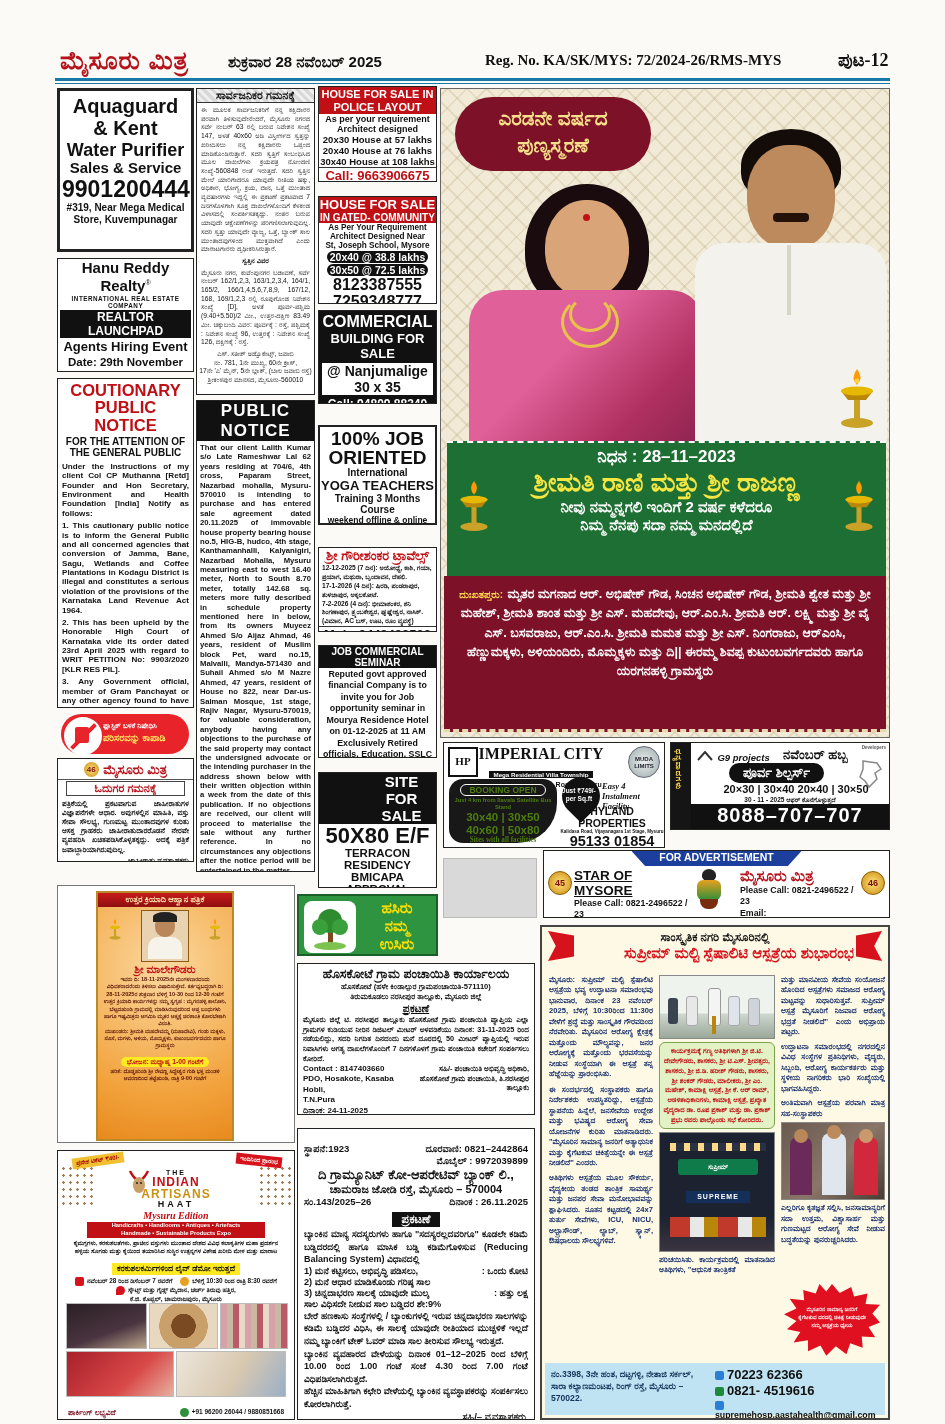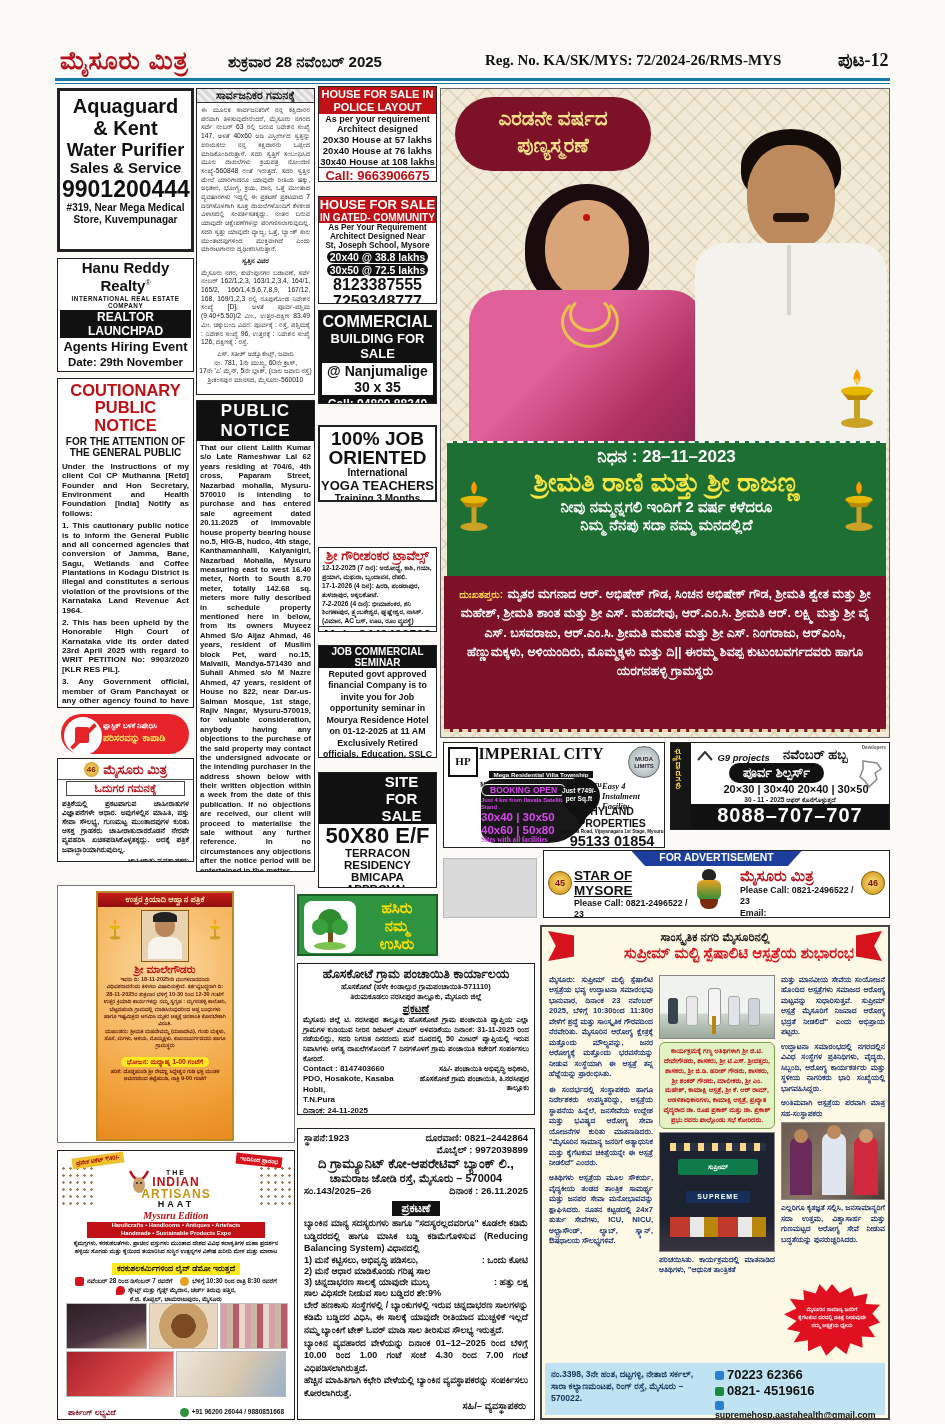--- a/index.html
+++ b/index.html
@@ -63,21 +63,21 @@
      repeating-linear-gradient(-45deg,rgba(160,140,90,.18) 0 2px,transparent 2px 14px);}
   .ob-badge{position:absolute;left:14px;top:8px;width:196px;height:74px;background:#7c1128;border-radius:40px;color:#f7e08a;font-weight:800;font-size:20px;line-height:1.35;text-align:center;padding-top:8px;box-sizing:border-box;}
   .ob-green{position:absolute;left:6px;right:3px;top:352px;height:133px;background:#1e6f33;border-top:2px dashed #fff;border-bottom:2px dashed #fff;color:#fff;text-align:center;}
   .ob-maroon{position:absolute;left:3px;right:3px;top:487px;height:156px;background:#7c1128;color:#fff;padding:8px 12px;box-sizing:border-box;text-align:center;border-bottom:3px dashed #e8d8b0;}
   .ob-n{color:#f5e642;font-size:26px;font-weight:800;}
   .fig{position:absolute;}
   .fig div{position:absolute;}
   
   .ic-t{font-size:16px;font-weight:800;font-family:"Liberation Serif",serif;}
   .ic-sub{background:#111;color:#fff;font-size:6.2px;font-weight:700;display:inline-block;padding:0 4px;}
-  .ic-blob{position:absolute;left:5px;top:36px;width:108px;height:64px;background:#181818;border-radius:14px 14px 40px 14px;color:#d946ef;text-align:left;margin-left:32px;}
+  .ic-blob{position:absolute;left:5px;top:36px;width:108px;height:64px;background:#181818;border-radius:14px 14px 40px 14px;color:#4d7c0f;text-align:center;}
   .ic-book{display:inline-block;border:1px solid #fff;border-radius:9px;font-size:8.5px;font-weight:800;padding:0 8px;margin-top:2px;}
   .ic-num{font-size:14.5px;font-weight:800;line-height:1.05;}
   .muda{position:absolute;right:4px;top:3px;width:32px;height:32px;border-radius:50%;background:radial-gradient(#eee,#9aa);border:1px solid #667;font-size:6px;font-weight:800;color:#223;text-align:center;line-height:1.1;padding-top:9px;box-sizing:border-box;}
   .pin{position:absolute;left:118px;top:34px;width:38px;height:38px;background:#111;border-radius:50% 50% 50% 0;transform:rotate(-45deg);}
   .pin span{display:block;transform:rotate(45deg);color:#fff;font-size:6.5px;font-weight:800;text-align:center;margin-top:8px;}
   
   .g9-strip{position:absolute;left:0;top:0;bottom:0;width:20px;background:#151515;}
   .g9-v{position:absolute;left:2px;top:6px;writing-mode:vertical-rl;color:#ffd84d;font-size:8px;font-weight:800;letter-spacing:1px;}
   .g9-pill{display:inline-block;background:#111;color:#fff;border-radius:13px;font-size:13px;font-weight:800;padding:2px 14px;}
   .g9-bar{position:absolute;left:20px;right:0;bottom:0;height:25px;background:#111;color:#fff;font-size:20px;font-weight:800;text-align:center;letter-spacing:1px;}
@@ -240,21 +240,21 @@
   <div class="box c inv" style="left:318px;top:310px;width:119px;height:94px;">
     <div class="b" style="font-size:16px;padding-top:2px;">COMMERCIAL</div>
     <div class="b" style="font-size:13px;">BUILDING FOR SALE</div>
     <div style="background:#fff;color:#111;margin:2px 3px;">
       <div class="b" style="font-size:14px;">@ Nanjumalige</div>
       <div class="b" style="font-size:14px;">30 x 35</div>
     </div>
     <div class="b" style="font-size:12px;">Call: 94809 88340</div>
   </div>
 
-  <div class="box c" style="left:318px;top:425px;width:119px;height:77px;border-width:2px;">
+  <div class="box c" style="left:318px;top:425px;width:119px;height:100px;border-width:2px;">
     <div class="b" style="font-size:19px;line-height:1;padding-top:2px;">100% JOB</div>
     <div class="b" style="font-size:19px;line-height:1;">ORIENTED</div>
     <div class="b" style="font-size:10px;">International</div>
     <div class="b" style="font-size:13px;">YOGA TEACHERS</div>
     <div class="b" style="font-size:10px;">Training 3 Months Course</div>
     <div class="b" style="font-size:8.5px;">weekend offline &amp; online classes.</div>
 
   </div>
 
   <div class="box c" style="left:318px;top:547px;width:119px;height:85px;">
@@ -533,21 +533,21 @@
         <div>T.N.Pura</div>
       </div>
       <div class="r" style="font-size:7.4px;font-weight:700;line-height:1.3;">
         <div>ಸಹಿ/- ಪಂಚಾಯಿತಿ ಅಭಿವೃದ್ಧಿ ಅಧಿಕಾರಿ,</div>
         <div>ಹೊಸಕೋಟೆ ಗ್ರಾಮ ಪಂಚಾಯಿತಿ, ತಿ.ನರಸೀಪುರ ತಾಲ್ಲೂಕು</div>
       </div>
     </div>
     <div class="b" style="font-size:8px;">ದಿನಾಂಕ: 24-11-2025</div>
   </div>
 
-  <div class="box" style="left:297px;top:1128px;width:238px;height:292px;padding:3px 0;">
+  <div class="box" style="left:297px;top:1128px;width:238px;height:292px;padding:14px 0;">
     <div class="bk-row">
         <span>ಸ್ಥಾಪನೆ:1923</span>
       <span class="r">
           <div>ದೂರವಾಣಿ: 0821–2442864</div>
           <div>ಮೊಬೈಲ್ : 9972039899</div>
         </span>
       </div>
     <div class="bk-n c">ದಿ ಗ್ರಾಮ್ಯೂನಿಟ್ ಕೋ-ಆಪರೇಟಿವ್ ಬ್ಯಾಂಕ್ ಲಿ.,</div>
     <div class="bk-a c">ಚಾಮರಾಜ ಜೋಡಿ ರಸ್ತೆ, ಮೈಸೂರು – 570004</div>
     <div class="bk-row">

